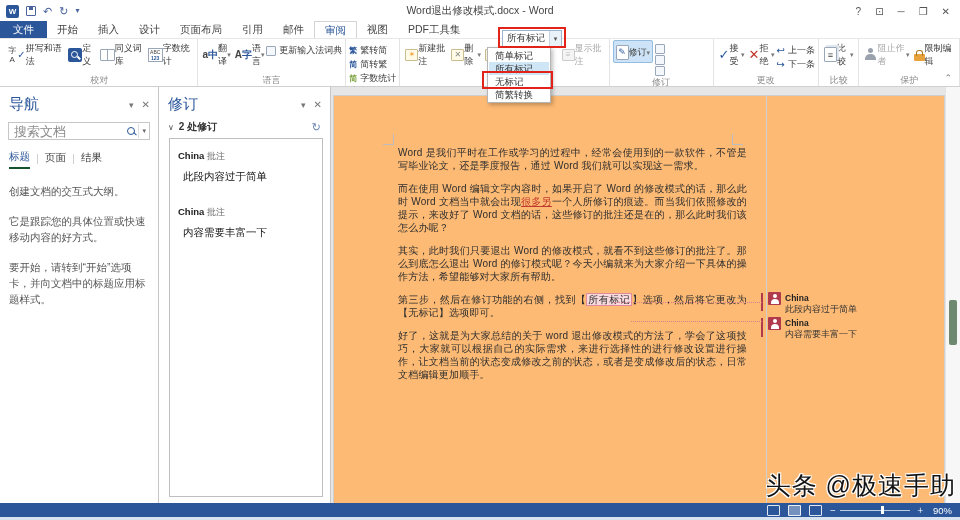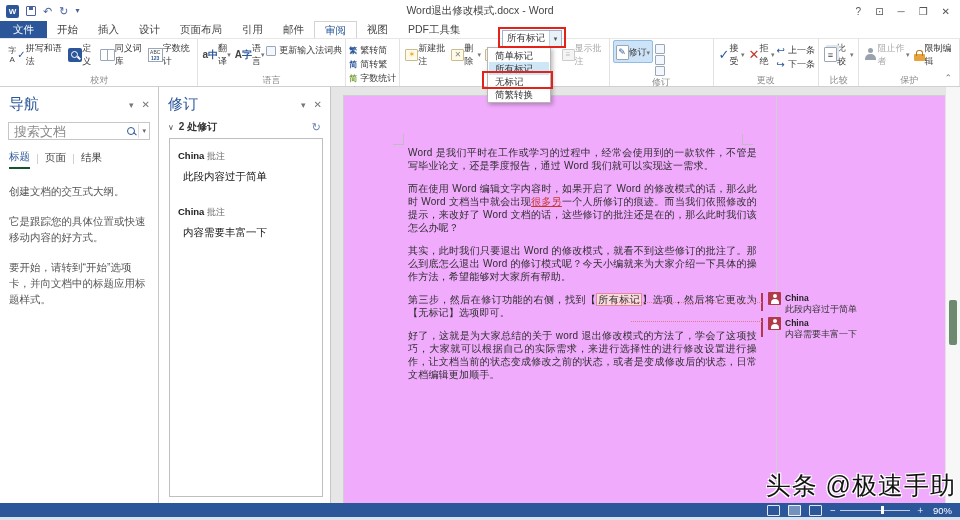--- a/index.html
+++ b/index.html
@@ -94,21 +94,21 @@
   .rev-sub b{font-weight:bold;}
   .rev-sub .refresh{margin-left:auto;color:#6b86b3;font-size:11px;cursor:pointer;}
   .rev-card{position:absolute;left:10px;right:7px;top:51px;bottom:6px;border:1px solid #bfbfbf;background:#fff;padding:11px 8px;}
   .rev-entry{margin-bottom:22px;}
   .rev-meta{font-size:9px;color:#666;margin-bottom:7px;}
   .rev-meta b{color:#222;font-weight:bold;font-size:9.5px;}
   .rev-text{font-size:10.5px;color:#111;padding-left:5px;}
 
   
   .doc-area{flex:1;background:#e6e6e6;position:relative;overflow:hidden;}
-  .paper{position:absolute;left:12px;top:8px;width:612px;height:416px;background:#f0abfc;border:1px solid #cfcfcf;border-bottom:none;}
+  .paper{position:absolute;left:2px;top:8px;width:612px;height:416px;background:#fdba74;border:1px solid #cfcfcf;border-bottom:none;}
   .page-divider{position:absolute;left:432px;top:0;bottom:0;width:1px;background:#cfcfcf;}
   .doc-text{position:absolute;left:64px;top:50px;width:349px;font-size:10px;line-height:13px;color:#2e2e2e;text-align:justify;letter-spacing:.2px;}
   .doc-text p{margin-bottom:10px;}
   .doc-text .ins{color:#c0392b;text-decoration:underline;}
   .doc-text .anchor{background:#f9d9de;border:1px solid #e08b97;padding:0 1px;}
   .crop{position:absolute;width:11px;height:11px;}
   .crop.tl{left:49px;top:38px;border-right:1px solid #bdbdbd;border-bottom:1px solid #bdbdbd;}
   .crop.tr{left:398px;top:38px;border-left:1px solid #bdbdbd;border-bottom:1px solid #bdbdbd;}
   .dotline{position:absolute;border-top:1px dotted #dd7a8c;height:0;z-index:5;}
   .dl1{left:283px;top:215px;width:148px;}

